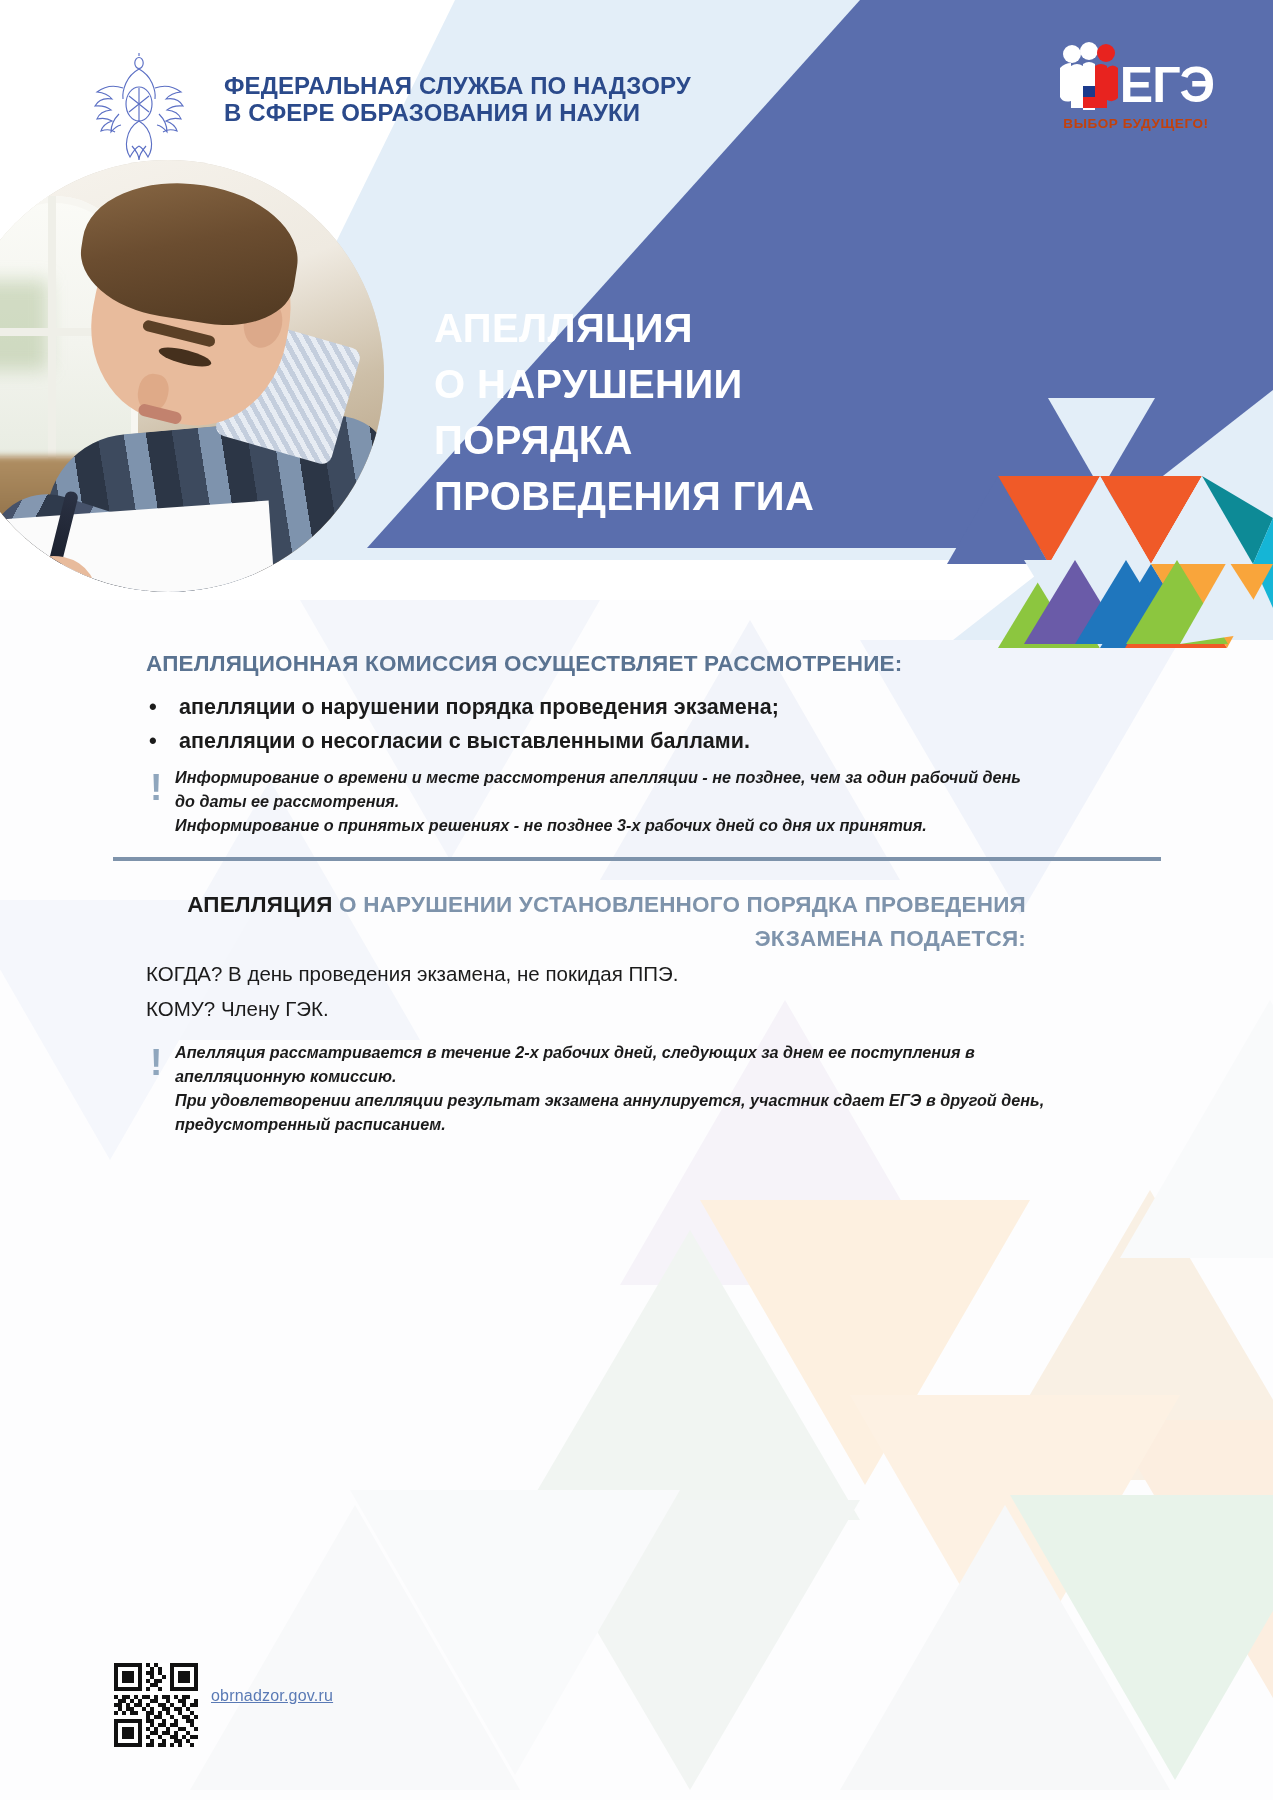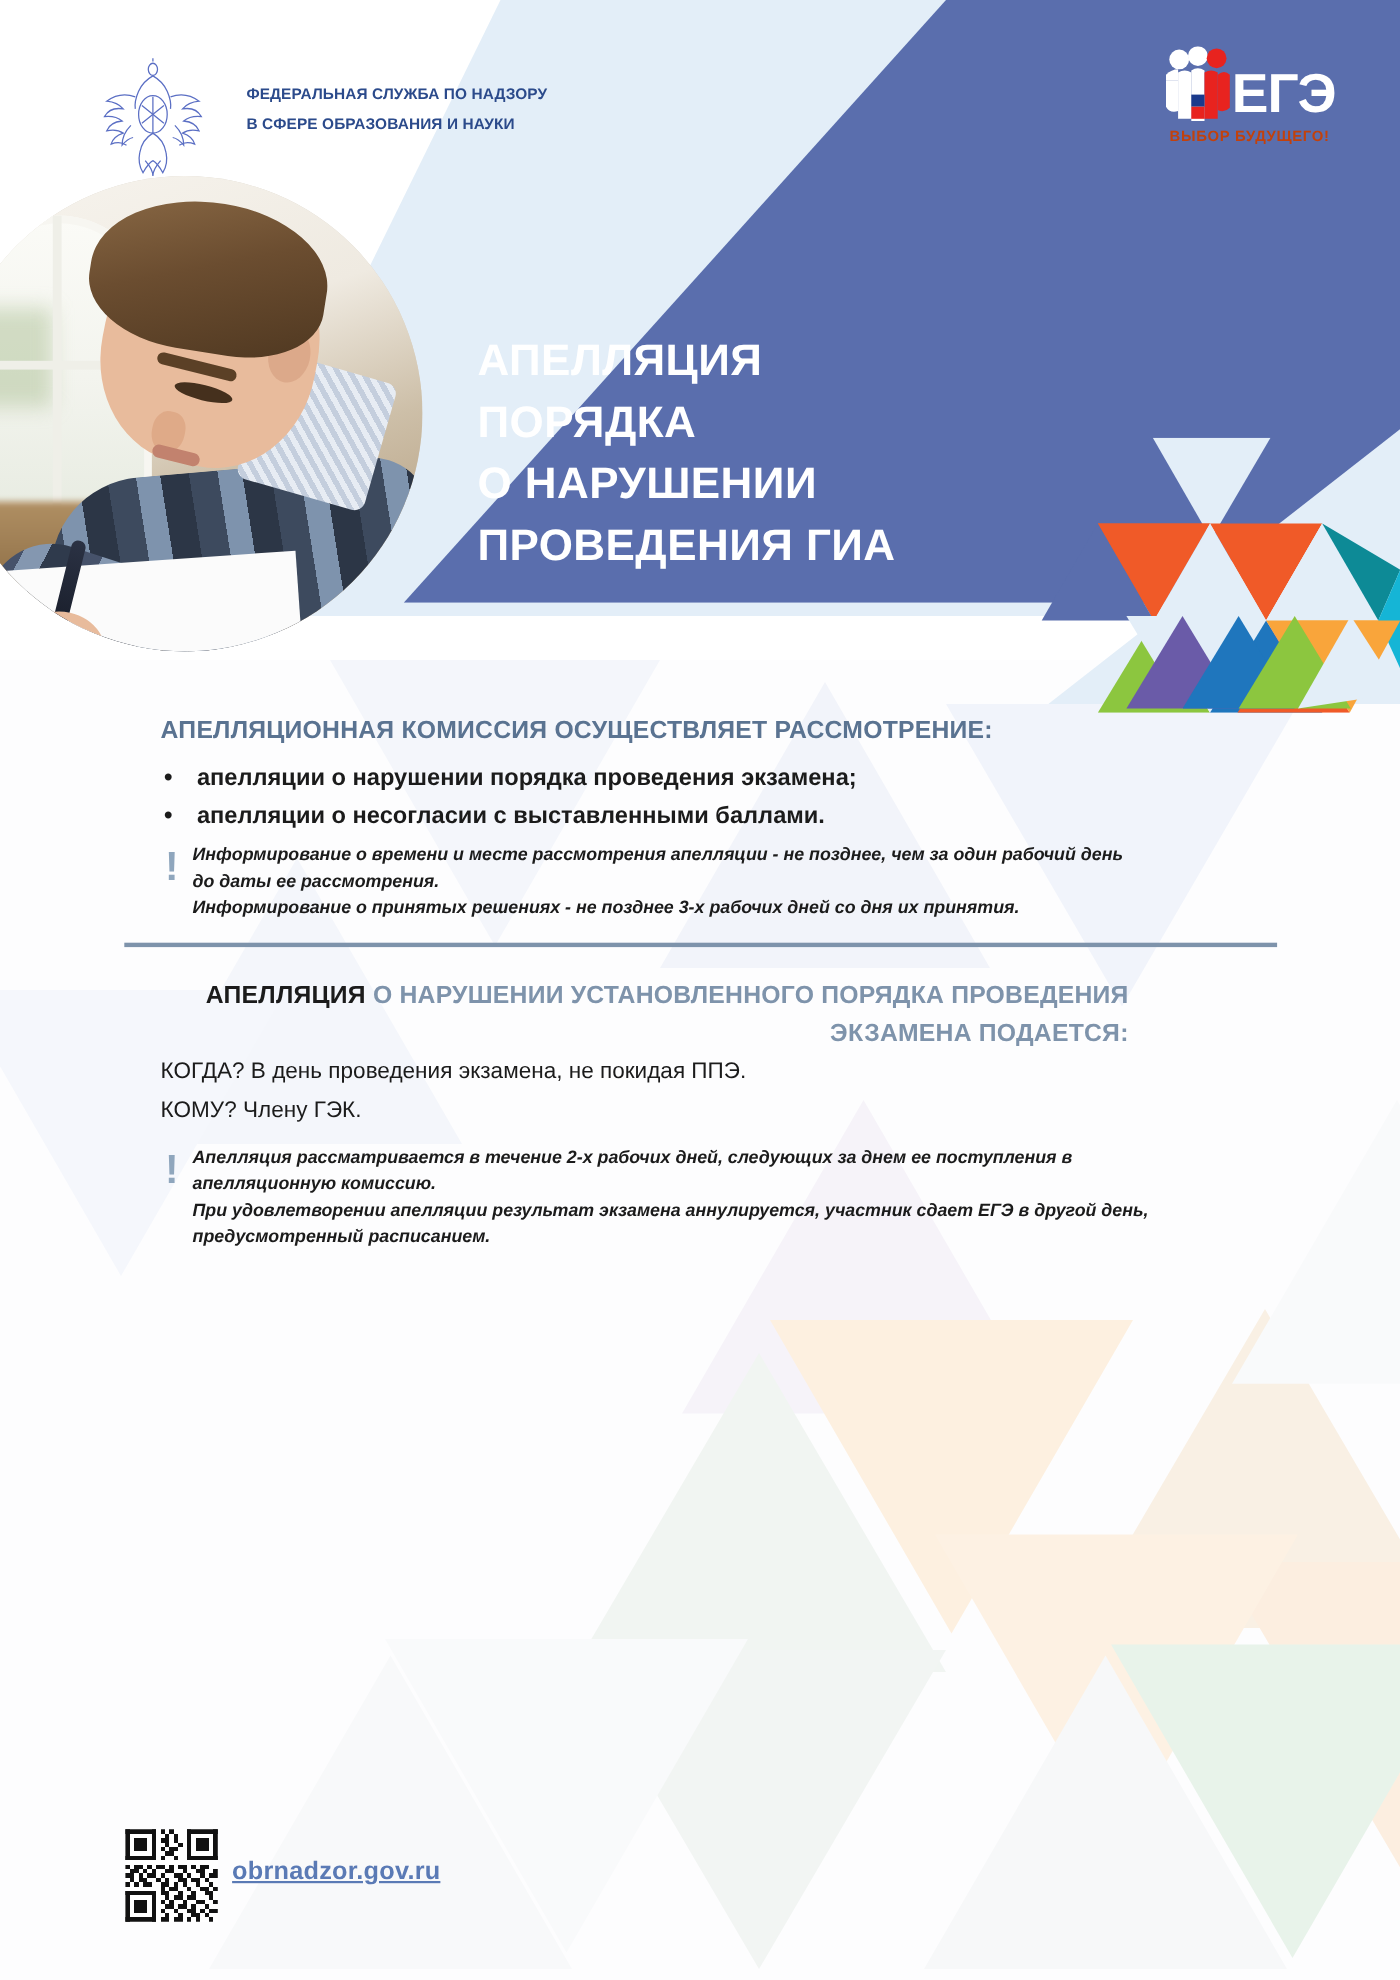--- a/index.html
+++ b/index.html
@@ -82,21 +82,21 @@
     position: absolute;
     left: 93px; top: 52px;
     width: 92px; height: 110px;
     z-index: 5;
   }
   .hdr-title {
     position: absolute;
     left: 224px; top: 72px;
     z-index: 5;
     color: #2b4a8b;
-    font-size: 14px;
+    font-size: 24px;
     font-weight: 700;
     letter-spacing: 0.1px;
     line-height: 27px;
   }
 
   
   .ege-logo {
     position: absolute;
     right: 52px; top: 38px;
     z-index: 6;
@@ -370,22 +370,22 @@
   .qr {
     position: absolute;
     left: 114px; top: 1663px;
     width: 84px; height: 84px;
     z-index: 6;
   }
   .site {
     position: absolute;
     left: 211px; top: 1687px;
     color: #5a7ab5;
-    font-size: 23px;
-    font-weight: 700;
+    font-size: 16px;
+    font-weight: 400;
     z-index: 6;
     letter-spacing: 0.2px;
   }
 </style>
 </head>
 <body>
 
 <div class="poster">
 
   <div class="bg-layer">
@@ -514,22 +514,22 @@
     <div class="ph-lip"></div>
     <div class="ph-arm"></div>
     <div class="ph-cuff"></div>
     <div class="ph-paper"></div>
     <div class="ph-pen"></div>
     <div class="ph-hand"></div>
   </div>
 
   <div class="title-block">
     <div>АПЕЛЛЯЦИЯ</div>
+    <div>О НАРУШЕНИИ</div>
     <div>ПОРЯДКА</div>
-    <div>О НАРУШЕНИИ</div>
     <div>ПРОВЕДЕНИЯ ГИА</div>
   </div>
 
   <div class="content">
 
     <div class="sec-head-1">АПЕЛЛЯЦИОННАЯ КОМИССИЯ ОСУЩЕСТВЛЯЕТ РАССМОТРЕНИЕ:</div>
 
     <div class="bullets">
       <div class="bullet">
         <span class="bullet-dot">•</span>

